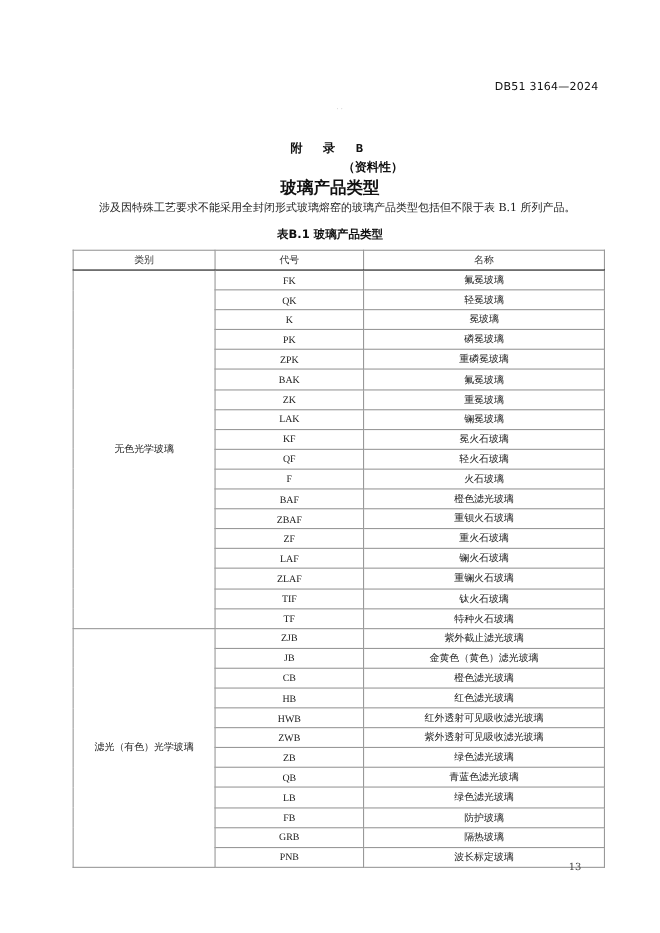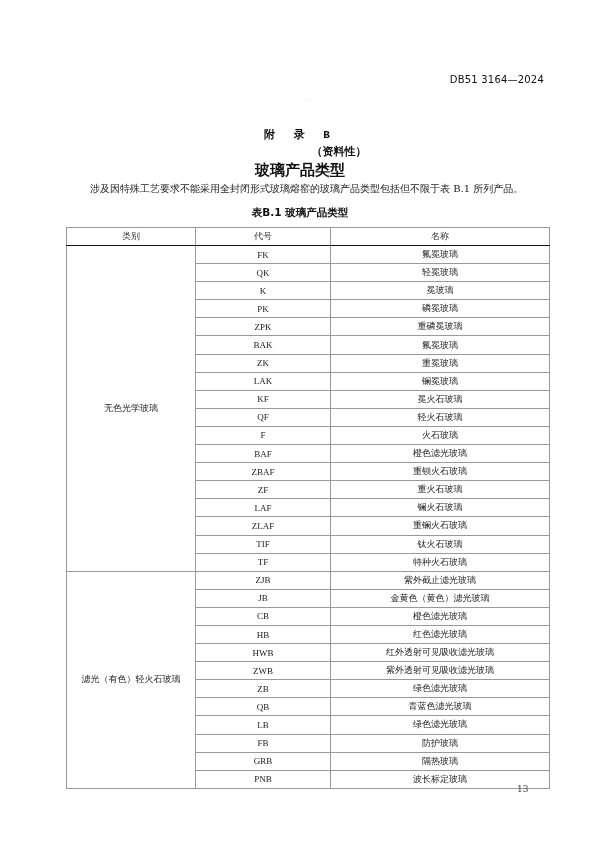--- a/index.html
+++ b/index.html
@@ -121,21 +121,21 @@
       </tr>
       <tr>
         <td class="code">TIF</td>
         <td>钛火石玻璃</td>
       </tr>
       <tr>
         <td class="code">TF</td>
         <td>特种火石玻璃</td>
       </tr>
       <tr class="group-break">
-        <td class="cat" rowspan="12">滤光（有色）轻火石玻璃</td>
+        <td class="cat" rowspan="12">滤光（有色）光学玻璃</td>
         <td class="code">ZJB</td>
         <td>紫外截止滤光玻璃</td>
       </tr>
       <tr>
         <td class="code">JB</td>
         <td>金黄色（黄色）滤光玻璃</td>
       </tr>
       <tr>
         <td class="code">CB</td>
         <td>橙色滤光玻璃</td>

